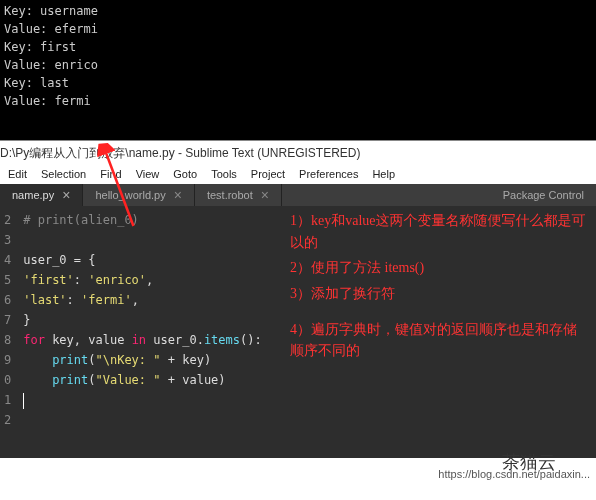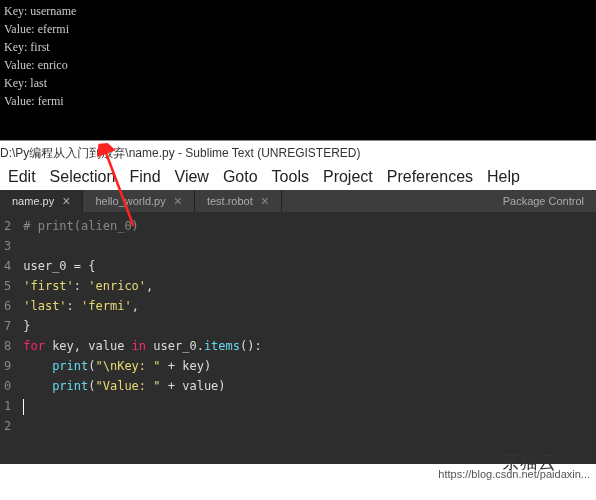--- a/index.html
+++ b/index.html
@@ -1,23 +1,23 @@
 <!DOCTYPE html>
 <html><head>
   <meta charset="utf-8">
   <style>
     * { margin: 0; padding: 0; box-sizing: border-box; }
     body { font-family: Arial, sans-serif; width: 596px; height: 500px; overflow: hidden; position: relative; background: #fff; }
     
     .terminal { background: #000; color: #ccc; font-family: 'Consolas', monospace; font-size: 12px; padding: 2px 4px; height: 140px; line-height: 1.5; }
-    .terminal-line { white-space: pre; font-family: Liberation Serif, serif; }
+    .terminal-line { white-space: pre; }
     
     .title-bar { background: #fff; border-top: 1px solid #888; padding: 4px 0 2px 0; font-size: 12px; color: #333; }
     
-    .menu-bar { background: #fff; padding: 4px 8px; font-size: 16px; color: #222; display: flex; gap: 14px; }
+    .menu-bar { background: #fff; padding: 4px 8px; font-size: 11px; color: #222; display: flex; gap: 14px; }
     .menu-item { cursor: pointer; }
     
     .tab-bar { background: #3d3d3d; display: flex; height: 22px; align-items: stretch; }
     .tab { display: flex; align-items: center; padding: 0 12px; font-size: 11px; color: #aaa; gap: 8px; border-right: 1px solid #222; }
     .tab.active { background: #2d2d2d; color: #ddd; }
     .tab-close { color: #888; font-size: 14px; }
     .tab.active .tab-close { color: #aaa; }
     .tab:last-child { flex: 1; justify-content: flex-end; border-right: none; }
     
     .editor-wrap { display: flex; background: #2d2d2d; height: 252px; position: relative; }
@@ -115,17 +115,23 @@
     <div class="code-line"></div>
     <div class="code-line"><span class="var">user_0</span><span class="op"> = {</span></div>
     <div class="code-line"><span class="str">'first'</span><span class="punct">: </span><span class="str">'enrico'</span><span class="punct">,</span></div>
     <div class="code-line"><span class="str">'last'</span><span class="punct">: </span><span class="str">'fermi'</span><span class="punct">,</span></div>
     <div class="code-line"><span class="punct">}</span></div>
     <div class="code-line"><span class="kw">for</span><span class="var"> key, value </span><span class="kw">in</span><span class="var"> user_0.</span><span class="fn">items</span><span class="punct">():</span></div>
     <div class="code-line">    <span class="fn">print</span><span class="punct">(</span><span class="str">"\nKey: "</span><span class="punct"> + key)</span></div>
     <div class="code-line">    <span class="fn">print</span><span class="punct">(</span><span class="str">"Value: "</span><span class="punct"> + value)</span></div>
     <div class="code-line"><span class="cursor-line"></span></div>
 
+    <div class="annotations">
+      <div class="anno-block">1）key和value这两个变量名称随便写什么都是可以的</div>
+      <div class="anno-block">2）使用了方法 items()</div>
+      <div class="anno-block">3）添加了换行符</div>
+      <div class="anno-block" style="margin-top:14px">4）遍历字典时，键值对的返回顺序也是和存储顺序不同的</div>
+    </div>
   </div>
 </div>
 
 <div class="watermark">茶猫云</div>
 <div class="footer">https://blog.csdn.net/paidaxin...</div>
 
 </body></html>

